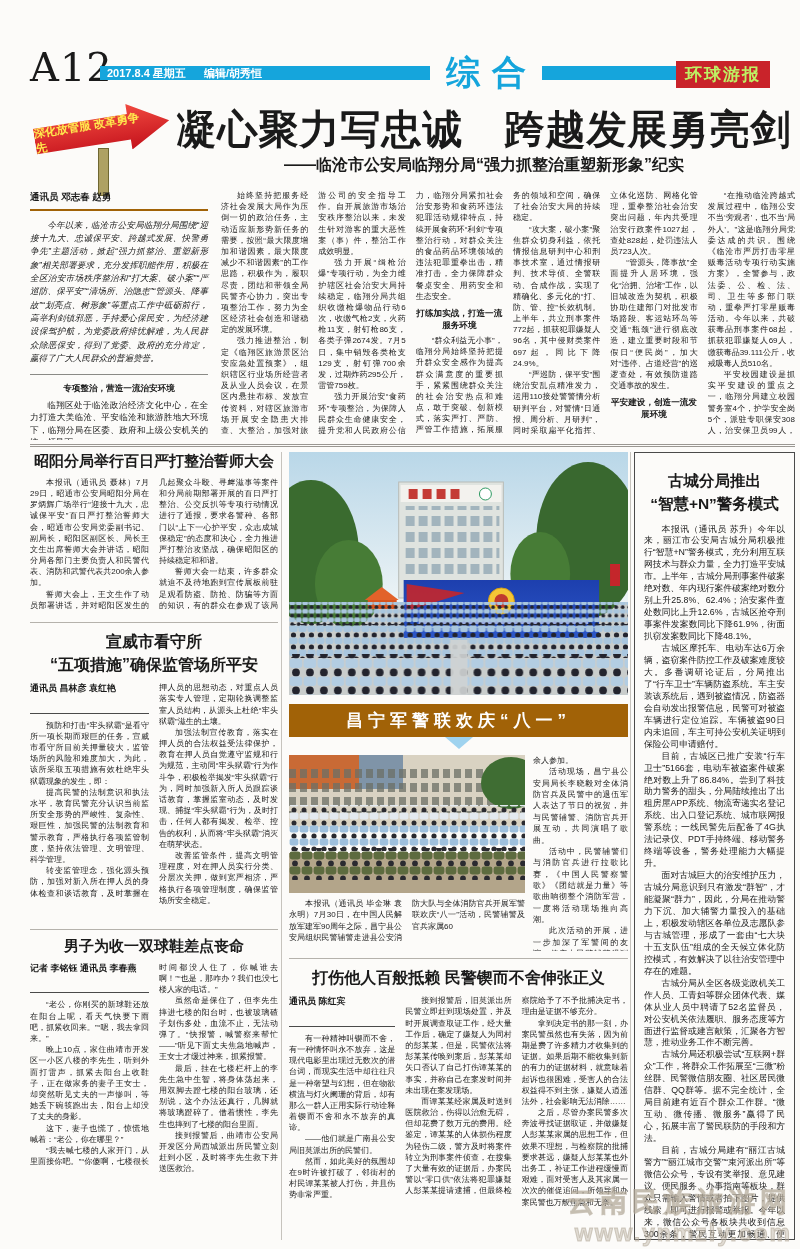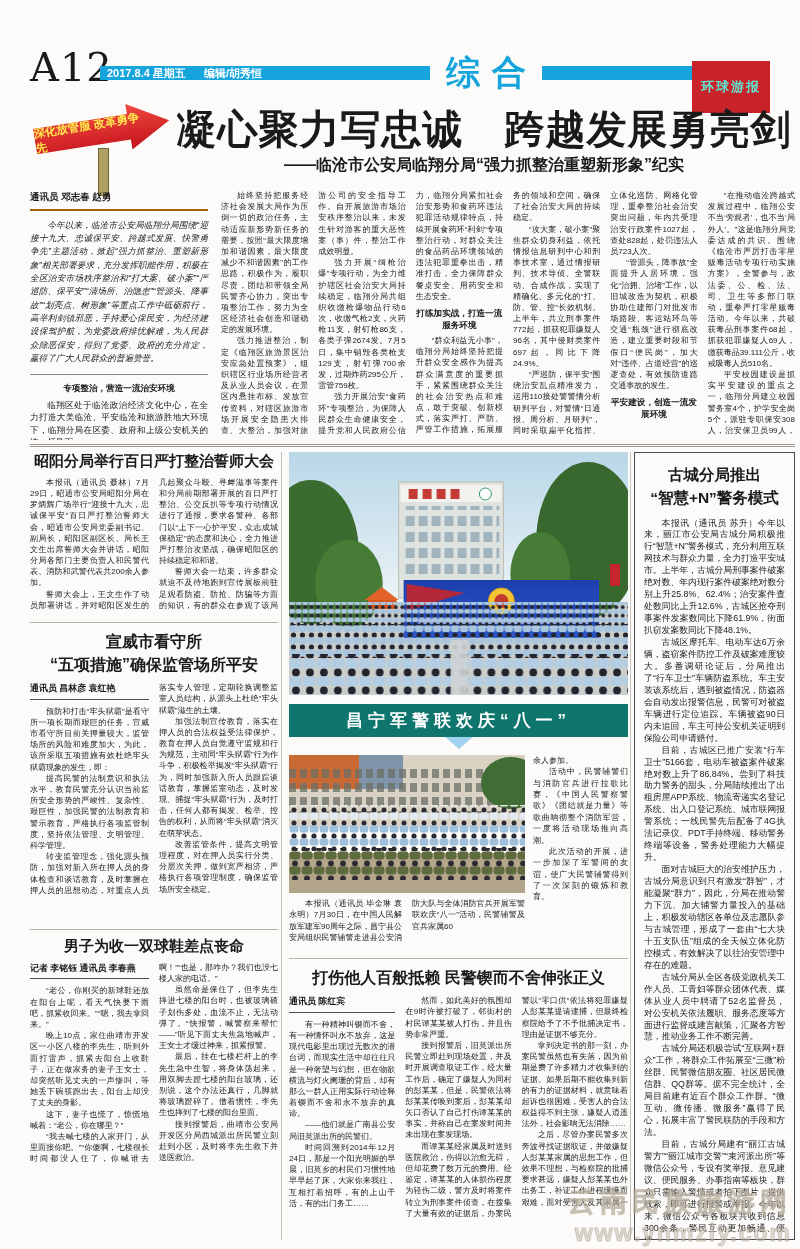--- a/index.html
+++ b/index.html
@@ -7,22 +7,22 @@
         font-family:"Liberation Sans","DejaVu Sans",sans-serif;color:#1a1a1a;overflow:hidden;}
   
   .pageno{position:absolute;left:30px;top:44px;font-family:"DejaVu Serif","Liberation Serif",serif;
           font-size:40px;font-weight:400;letter-spacing:1px;}
   .hdr-bar{position:absolute;top:66px;height:14px;background:#15a5dc;}
   .bar-left{left:100px;width:330px;display:flex;align-items:center;gap:18px;
             color:#fff;font-size:11px;font-weight:bold;padding-left:7px;box-sizing:border-box;}
   .bar-right{left:542px;width:152px;}
   .section-title{position:absolute;left:428px;top:50px;width:116px;text-align:center;
                  font-size:34px;font-weight:900;color:#15a5dc;letter-spacing:12px;text-indent:12px;}
-  .masthead{position:absolute;right:30px;top:61px;background:#c9232a;color:#5eead4;
-            font-size:13px;font-weight:bold;padding:17px 9px;letter-spacing:2px;}
+  .masthead{position:absolute;right:30px;top:61px;background:#c9232a;color:#bef264;
+            font-size:17px;font-weight:bold;padding:2px 9px;letter-spacing:2px;}
   
   .flag{position:absolute;left:34px;top:98px;width:142px;height:96px;}
   .flag-arrow{position:absolute;left:0;top:10px;width:136px;height:46px;
               background:linear-gradient(180deg,#f14a40,#c4121c);
               clip-path:polygon(0 22%,70% 22%,70% 0,100% 50%,70% 100%,70% 78%,0 78%);
               transform:rotate(-9deg);display:flex;align-items:center;justify-content:center;}
   .flag-arrow span{color:#ffe84d;font-size:11.5px;font-weight:900;padding-right:26px;letter-spacing:0;}
   .flag-post{position:absolute;left:64px;top:50px;width:9px;height:46px;background:#aea163;border:1px solid #6f6732;}
   
   .lead-hl{position:absolute;left:172px;top:102px;width:624px;text-align:center;
@@ -44,41 +44,41 @@
   .vrule{position:absolute;top:452px;height:788px;width:1px;background:#c6c3bd;}
   .v1{left:281px;} .v2{left:630px;}
   .rule{border-top:1px solid #b5b2ac;margin:7px 0;}
   
   .zone-left{position:absolute;left:30px;top:452px;width:248px;}
   .art-hl{font-size:15px;font-weight:900;text-align:center;line-height:1.25;}
   .art-hl2{font-size:16px;font-weight:900;text-align:center;line-height:1.45;}
   .cols2{column-count:2;column-gap:10px;font-size:8px;line-height:1.4;text-align:justify;overflow:hidden;margin-top:6px;}
   .h-zhao{height:138px;} .h-xuan{height:240px;} .h-shoe{height:236px;}
   .col-byline{font-weight:bold;font-size:9px;border-bottom:1.5px solid #4a4a4a;
-              padding-bottom:4px;margin-bottom:6px;text-indent:0 !important;display:block;font-family:Liberation Serif, serif;}
+              padding-bottom:18px;margin-bottom:6px;text-indent:0 !important;display:block;}
   
   .zone-mid{position:absolute;left:289px;top:452px;width:339px;}
   .photo1{height:243px;} .photo1 svg,.photo2 svg{display:block;width:100%;height:100%;}
-  .banner{margin-top:9px;height:33px;background:#0f766e;color:#fff;display:flex;align-items:center;
+  .banner{margin-top:9px;height:33px;background:#a16207;color:#fff;display:flex;align-items:center;
           justify-content:center;font-size:17px;font-weight:900;letter-spacing:5px;}
   .pointer{width:0;height:0;border-left:14px solid transparent;border-right:14px solid transparent;
            border-top:12px solid #9fd3ef;margin:0 auto;}
   .photo-row{display:flex;gap:8px;margin-top:6px;}
   .photo2-stack{width:236px;flex:none;}
   .photo2{height:138px;}
   .caption{margin-top:5px;column-count:2;column-gap:10px;font-size:8px;line-height:1.42;
            text-align:justify;height:50px;overflow:hidden;}
   .side-col{flex:1;font-size:8px;line-height:1.42;text-align:justify;height:196px;overflow:hidden;}
   .side-col p:first-child{text-indent:0;}
   .cols3{column-count:3;column-gap:10px;font-size:8px;line-height:1.4;text-align:justify;
          height:228px;overflow:hidden;margin-top:6px;}
   
   .gucheng{position:absolute;left:634px;top:452px;width:161px;height:788px;border:1px solid #4a4a4a;
            padding:8px 9px;box-sizing:border-box;overflow:hidden;background:#fcfbf9;}
-  .gc-title{font-size:15.5px;font-weight:900;text-align:center;line-height:1.5;margin:2px 0 8px;}
+  .gc-title{font-size:15.5px;font-weight:900;text-align:center;line-height:1.5;margin:8px 0 8px;}
   .gc-body{font-size:8.8px;line-height:1.36;text-align:justify;}
   
   .watermark{position:absolute;right:8px;bottom:2px;text-align:right;font-weight:900;
              color:rgba(190,180,165,.45);-webkit-text-stroke:1px rgba(175,165,150,.55);z-index:9;pointer-events:none;}
   .wm1{font-size:27px;letter-spacing:5px;} .wm2{font-size:23px;letter-spacing:2px;}
 </style>
 </head>
 <body>
 
 <div class="page">
@@ -265,33 +265,33 @@
             <rect x="0" y="70" width="236" height="26" fill="url(#pm)"></rect>
             <rect x="0" y="93" width="236" height="32" fill="url(#pg)"></rect>
           </svg>
         </div>
         <div class="caption">
           <p>本报讯（通讯员 毕金琳 袁永明）7月30日，在中国人民解放军建军90周年之际，昌宁县公安局组织民警辅警走进县公安消防大队与全体消防官兵开展军警联欢庆“八一”活动，民警辅警及官兵家属60</p>
         </div>
       </div>
       <div class="side-col">
           <p>余人参加。</p>
+          <p>活动现场，昌宁县公安局局长李晓毅对全体消防官兵及民警中的退伍军人表达了节日的祝贺，并与民警辅警、消防官兵开展互动，共同演唱了歌曲。</p>
           <p>活动中，民警辅警们与消防官兵进行拉歌比赛，《中国人民警察警歌》《团结就是力量》等歌曲响彻整个消防军营，一度将活动现场推向高潮。</p>
           <p>此次活动的开展，进一步加深了军警间的友谊，使广大民警辅警得到了一次深刻的锻炼和教育。</p>
         </div>
     </div>
 
     <div class="rule"></div>
     <div class="art-hl2">打伤他人百般抵赖 民警锲而不舍伸张正义</div>
     <div class="cols3">
       <span class="col-byline">通讯员 陈红宾</span>
       <div>
           <p>有一种精神叫锲而不舍，有一种情怀叫永不放弃，这是现代电影里出现过无数次的潜台词，而现实生活中却往往只是一种奢望与幻想，但在物欲横流与灯火阑珊的背后，却有那么一群人正用实际行动诠释着锲而不舍和永不放弃的真谛。</p>
           <p>——他们就是广南县公安局旧莫派出所的民警们。</p>
-          <p>时间回溯到2014年12月24日，那是一个阳光明媚的早晨，旧莫乡的村民们习惯性地早早起了床，大家你来我往，互相打着招呼，有的上山干活，有的出门务工……</p>
           <p>然而，如此美好的氛围却在9时许被打破了，邻街村的村民谭某某被人打伤，并且伤势非常严重。</p>
           <p>接到报警后，旧莫派出所民警立即赶到现场处置，并及时开展调查取证工作，经大量工作后，确定了嫌疑人为同村的彭某某，但是，民警依法将彭某某传唤到案后，彭某某却矢口否认了自己打伤谭某某的事实，并称自己在案发时间并未出现在案发现场。</p>
           <p>而谭某某经家属及时送到医院救治，伤得以治愈无碍，但却花费了数万元的费用。经鉴定，谭某某的人体损伤程度为轻伤二级，警方及时将案件转立为刑事案件侦查，在搜集了大量有效的证据后，办案民警以“零口供”依法将犯罪嫌疑人彭某某提请逮捕，但最终检察院给予了不予批捕决定书，理由是证据不够充分。</p>
           <p>拿到决定书的那一刻，办案民警虽然也有失落，因为前期是费了许多精力才收集到的证据。如果后期不能收集到新的有力的证据材料，就意味着起诉也很困难，受害人的合法权益得不到主张，嫌疑人逍遥法外，社会影响无法消除……</p>
           <p>之后，尽管办案民警多次奔波寻找证据取证，并做嫌疑人彭某某家属的思想工作，但效果不理想，与检察院的批捕要求甚远，嫌疑人彭某某也外出务工，补证工作进程缓慢而艰难，面对受害人及其家属一次次的催促追问，所领导和办案民警也万般焦急和无奈。</p>
         </div>
     </div>
   </div>
 
   <div class="gucheng">

